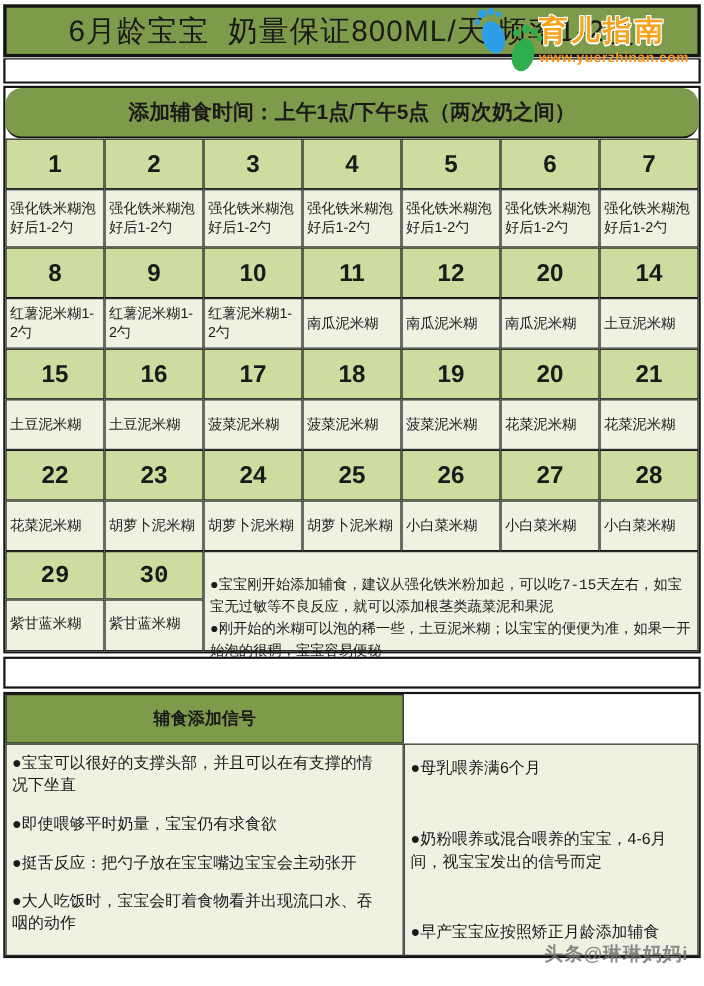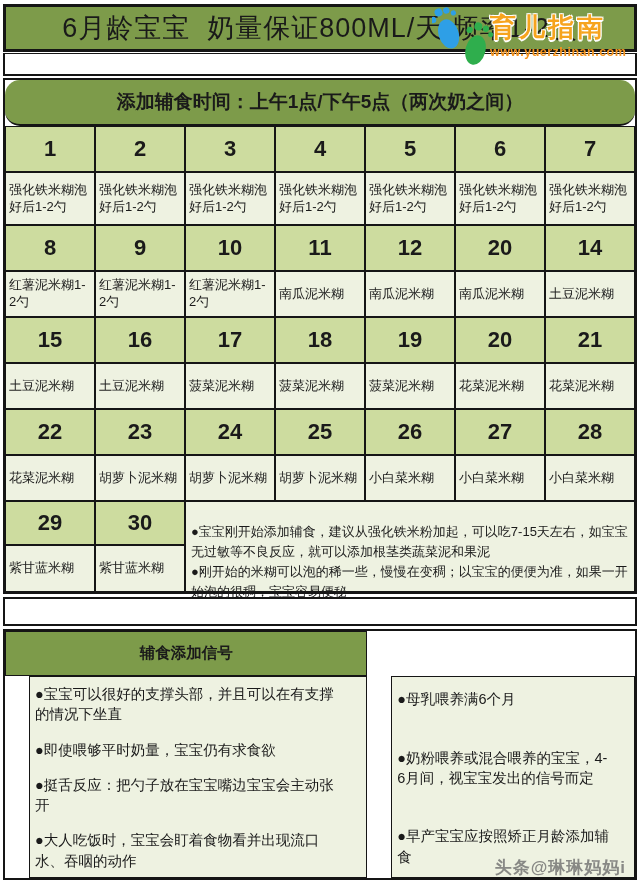--- a/index.html
+++ b/index.html
@@ -47,41 +47,41 @@
     height:46px;background:var(--lightgreen);border:1px solid var(--line);
     display:flex;align-items:center;justify-content:center;
     font-size:22px;font-weight:bold;box-sizing:border-box;
   }
   .food-cell{
     height:46px;background:var(--pale);border:1px solid var(--line);
     display:flex;align-items:center;box-sizing:border-box;
     font-size:13px;line-height:1.3;padding:1px 3px;word-break:break-all;
   }
   .foods-row.tall .food-cell{height:53px;}
-  .final-grid{display:grid;grid-template-columns:repeat(7,1fr);grid-template-rows:44px 47px;}
+  .final-grid{display:grid;grid-template-columns:repeat(7,1fr);grid-template-rows:44px 47px;font-family:Liberation Mono, monospace;}
   .final-grid .day-cell{height:auto;}
   .final-grid .food-cell{height:auto;}
   .notes-cell{
     grid-column:3/8;grid-row:1/3;background:var(--pale);border:1px solid var(--line);
     box-sizing:border-box;padding:20px 6px 2px 5px;font-size:13px;line-height:1.5;
   }
   .notes-cell p{margin:0 0 1px 0;}
   
   .gap-row{height:29px;background:#fff;border:2px solid var(--line);margin:3px 0;box-sizing:border-box;}
   
   .info-table{border:2px solid var(--line);box-sizing:border-box;}
   .info-header{display:grid;grid-template-columns:57.5% 42.5%;}
   .info-header-cell{
     height:45px;background:var(--olive);border:1px solid var(--line);box-sizing:border-box;
     display:flex;align-items:center;justify-content:center;font-size:15.5px;font-weight:bold;
   }
   .info-body{display:grid;grid-template-columns:57.5% 42.5%;}
   .info-cell{
     background:var(--pale);border:1px solid var(--line);box-sizing:border-box;
-    min-height:193px;padding:7px 24px 6px 5px;font-size:14.5px;line-height:1.4;margin-left:24px;
+    min-height:193px;padding:7px 24px 6px 5px;font-size:14.5px;line-height:1.4;
   }
   .info-cell p{margin:0;}
   .signals-cell p{margin-bottom:15px;}
   .signals-cell p:last-child{margin-bottom:0;}
   .times-cell{display:flex;flex-direction:column;justify-content:space-between;padding-top:12px;padding-bottom:10px;}
   
   .watermark{
     position:absolute;right:14px;top:856px;z-index:6;
     font-size:17px;font-weight:bold;color:#6f6f6f;opacity:.8;letter-spacing:1px;
   }
@@ -195,21 +195,21 @@
           <div class="food-cell">小白菜米糊</div>
           <div class="food-cell">小白菜米糊</div>
           <div class="food-cell">小白菜米糊</div>
         </div>
       </div>
     <div class="final-grid">
       <div class="day-cell">29</div>
       <div class="day-cell">30</div>
       <div class="notes-cell">
         <p>●宝宝刚开始添加辅食，建议从强化铁米粉加起，可以吃7-15天左右，如宝宝无过敏等不良反应，就可以添加根茎类蔬菜泥和果泥</p>
-        <p>●刚开始的米糊可以泡的稀一些，慢慢在变稠；以宝宝的便便为准，如果一开始泡的很稠，宝宝容易便秘</p>
+        <p>●刚开始的米糊可以泡的稀一些，土豆泥米糊；以宝宝的便便为准，如果一开始泡的很稠，宝宝容易便秘</p>
       </div>
       <div class="food-cell">紫甘蓝米糊</div>
       <div class="food-cell">紫甘蓝米糊</div>
     </div>
   </div>
 
   <div class="gap-row"></div>
 
   <div class="info-table">
     <div class="info-header">

